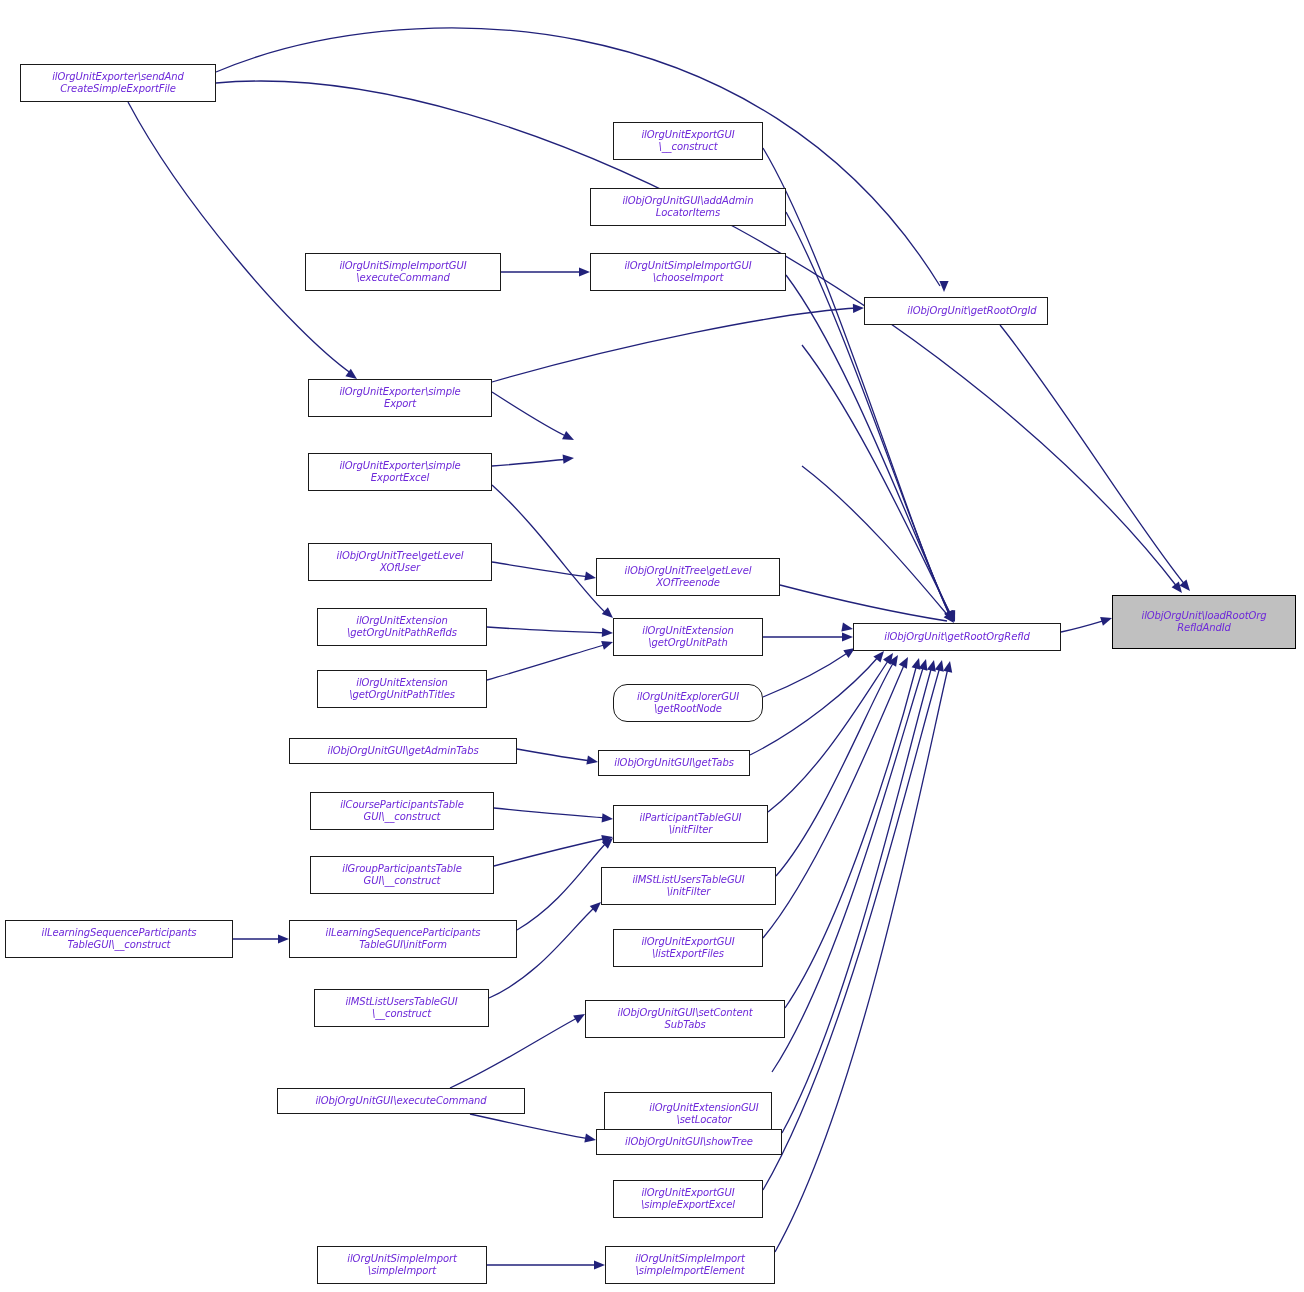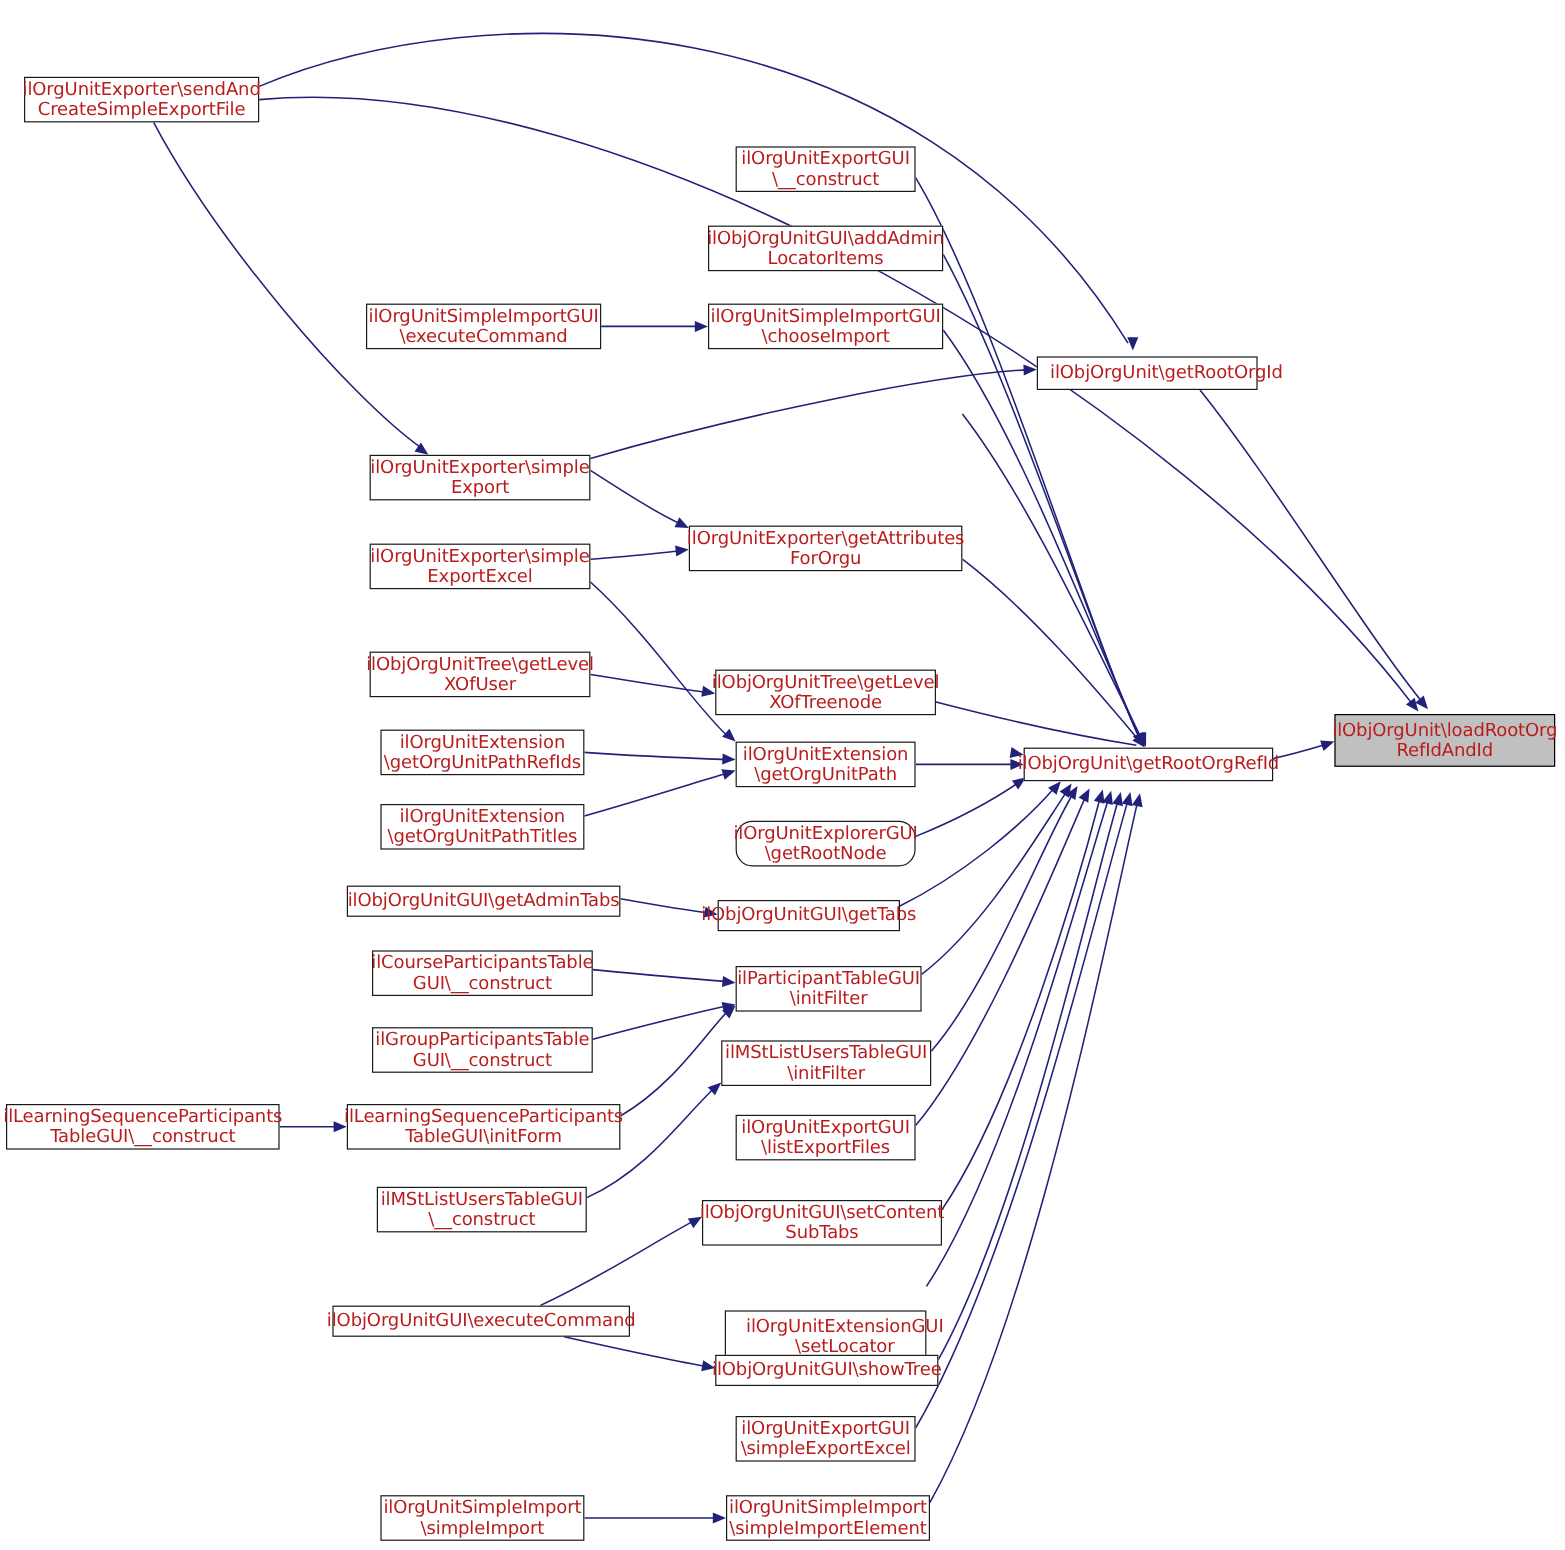--- a/index.html
+++ b/index.html
@@ -1,22 +1,22 @@
 <!DOCTYPE html>
 <html><head>
 <meta charset="utf-8">
 <style>
   html,body{margin:0;padding:0;background:#ffffff;}
   #canvas{position:relative;width:1304px;height:1292px;background:#ffffff;
           font-family:"DejaVu Sans","Liberation Sans",sans-serif;overflow:hidden;}
   #edges{position:absolute;left:0;top:0;width:1304px;height:1292px;}
   .node{position:absolute;box-sizing:border-box;border:1.4px solid #1a1a1a;
         background:#ffffff;display:flex;align-items:center;justify-content:center;
-        text-align:center;line-height:1.16;color:#b91c1c;font-size:15px;
-        letter-spacing:-0.1px;white-space:pre-line;}
+        text-align:center;line-height:1.16;color:#6d28d9;font-size:10px;
+        letter-spacing:-0.1px;white-space:pre-line;font-style:italic;}
   .node.hl{background:#c0c0c0;border:1.6px solid #000000;}
   .node span{display:block;padding:0 3px;}
 </style>
 </head>
 <body>
 
 <div id="canvas">
   <svg id="edges" viewBox="0 0 1304 1292" xmlns="http://www.w3.org/2000/svg">
       <path d="M216,72 C400,-6 760,-6 940,286" fill="none" stroke="#21217a" stroke-width="1.3"></path>
       <polygon points="0,0 -11,-4.6 -11,4.6" fill="#21217a" transform="translate(944,292) rotate(90)"></polygon>
@@ -103,34 +103,32 @@
 \__construct</span></div>
     <div class="node" style="left: 590px; top: 188px; width: 196px; height: 38px;"><span>ilObjOrgUnitGUI\addAdmin
 LocatorItems</span></div>
     <div class="node" style="left: 305px; top: 253px; width: 196px; height: 38px;"><span>ilOrgUnitSimpleImportGUI
 \executeCommand</span></div>
     <div class="node" style="left: 590px; top: 253px; width: 196px; height: 38px;"><span>ilOrgUnitSimpleImportGUI
 \chooseImport</span></div>
     <div class="node" style="left: 864px; top: 297px; width: 184px; height: 28px; padding-left: 32px;"><span>ilObjOrgUnit\getRootOrgId</span></div>
     <div class="node" style="left: 308px; top: 379px; width: 184px; height: 38px;"><span>ilOrgUnitExporter\simple
 Export</span></div>
-    <div class="node" style="left: 574px; top: 438px; width: 228px; height: 38px;"><span>ilOrgUnitExporter\getAttributes
-ForOrgu</span></div>
     <div class="node" style="left: 308px; top: 453px; width: 184px; height: 38px;"><span>ilOrgUnitExporter\simple
 ExportExcel</span></div>
     <div class="node" style="left: 308px; top: 543px; width: 184px; height: 38px;"><span>ilObjOrgUnitTree\getLevel
 XOfUser</span></div>
     <div class="node" style="left: 596px; top: 558px; width: 184px; height: 38px;"><span>ilObjOrgUnitTree\getLevel
 XOfTreenode</span></div>
     <div class="node" style="left: 317px; top: 608px; width: 170px; height: 38px;"><span>ilOrgUnitExtension
 \getOrgUnitPathRefIds</span></div>
     <div class="node" style="left: 613px; top: 618px; width: 150px; height: 38px;"><span>ilOrgUnitExtension
 \getOrgUnitPath</span></div>
     <div class="node" style="left: 853px; top: 623px; width: 208px; height: 28px;"><span>ilObjOrgUnit\getRootOrgRefId</span></div>
-    <div class="node hl" style="left: 1112px; top: 595px; width: 184px; height: 44px;"><span>ilObjOrgUnit\loadRootOrg
+    <div class="node hl" style="left: 1112px; top: 595px; width: 184px; height: 54px;"><span>ilObjOrgUnit\loadRootOrg
 RefIdAndId</span></div>
     <div class="node" style="left: 317px; top: 670px; width: 170px; height: 38px;"><span>ilOrgUnitExtension
 \getOrgUnitPathTitles</span></div>
     <div class="node" style="left: 613px; top: 684px; width: 150px; height: 38px; border-radius: 14px;"><span>ilOrgUnitExplorerGUI
 \getRootNode</span></div>
     <div class="node" style="left: 289px; top: 738px; width: 228px; height: 26px;"><span>ilObjOrgUnitGUI\getAdminTabs</span></div>
     <div class="node" style="left: 598px; top: 750px; width: 152px; height: 26px;"><span>ilObjOrgUnitGUI\getTabs</span></div>
     <div class="node" style="left: 310px; top: 792px; width: 184px; height: 38px;"><span>ilCourseParticipantsTable
 GUI\__construct</span></div>
     <div class="node" style="left: 613px; top: 805px; width: 155px; height: 38px;"><span>ilParticipantTableGUI

